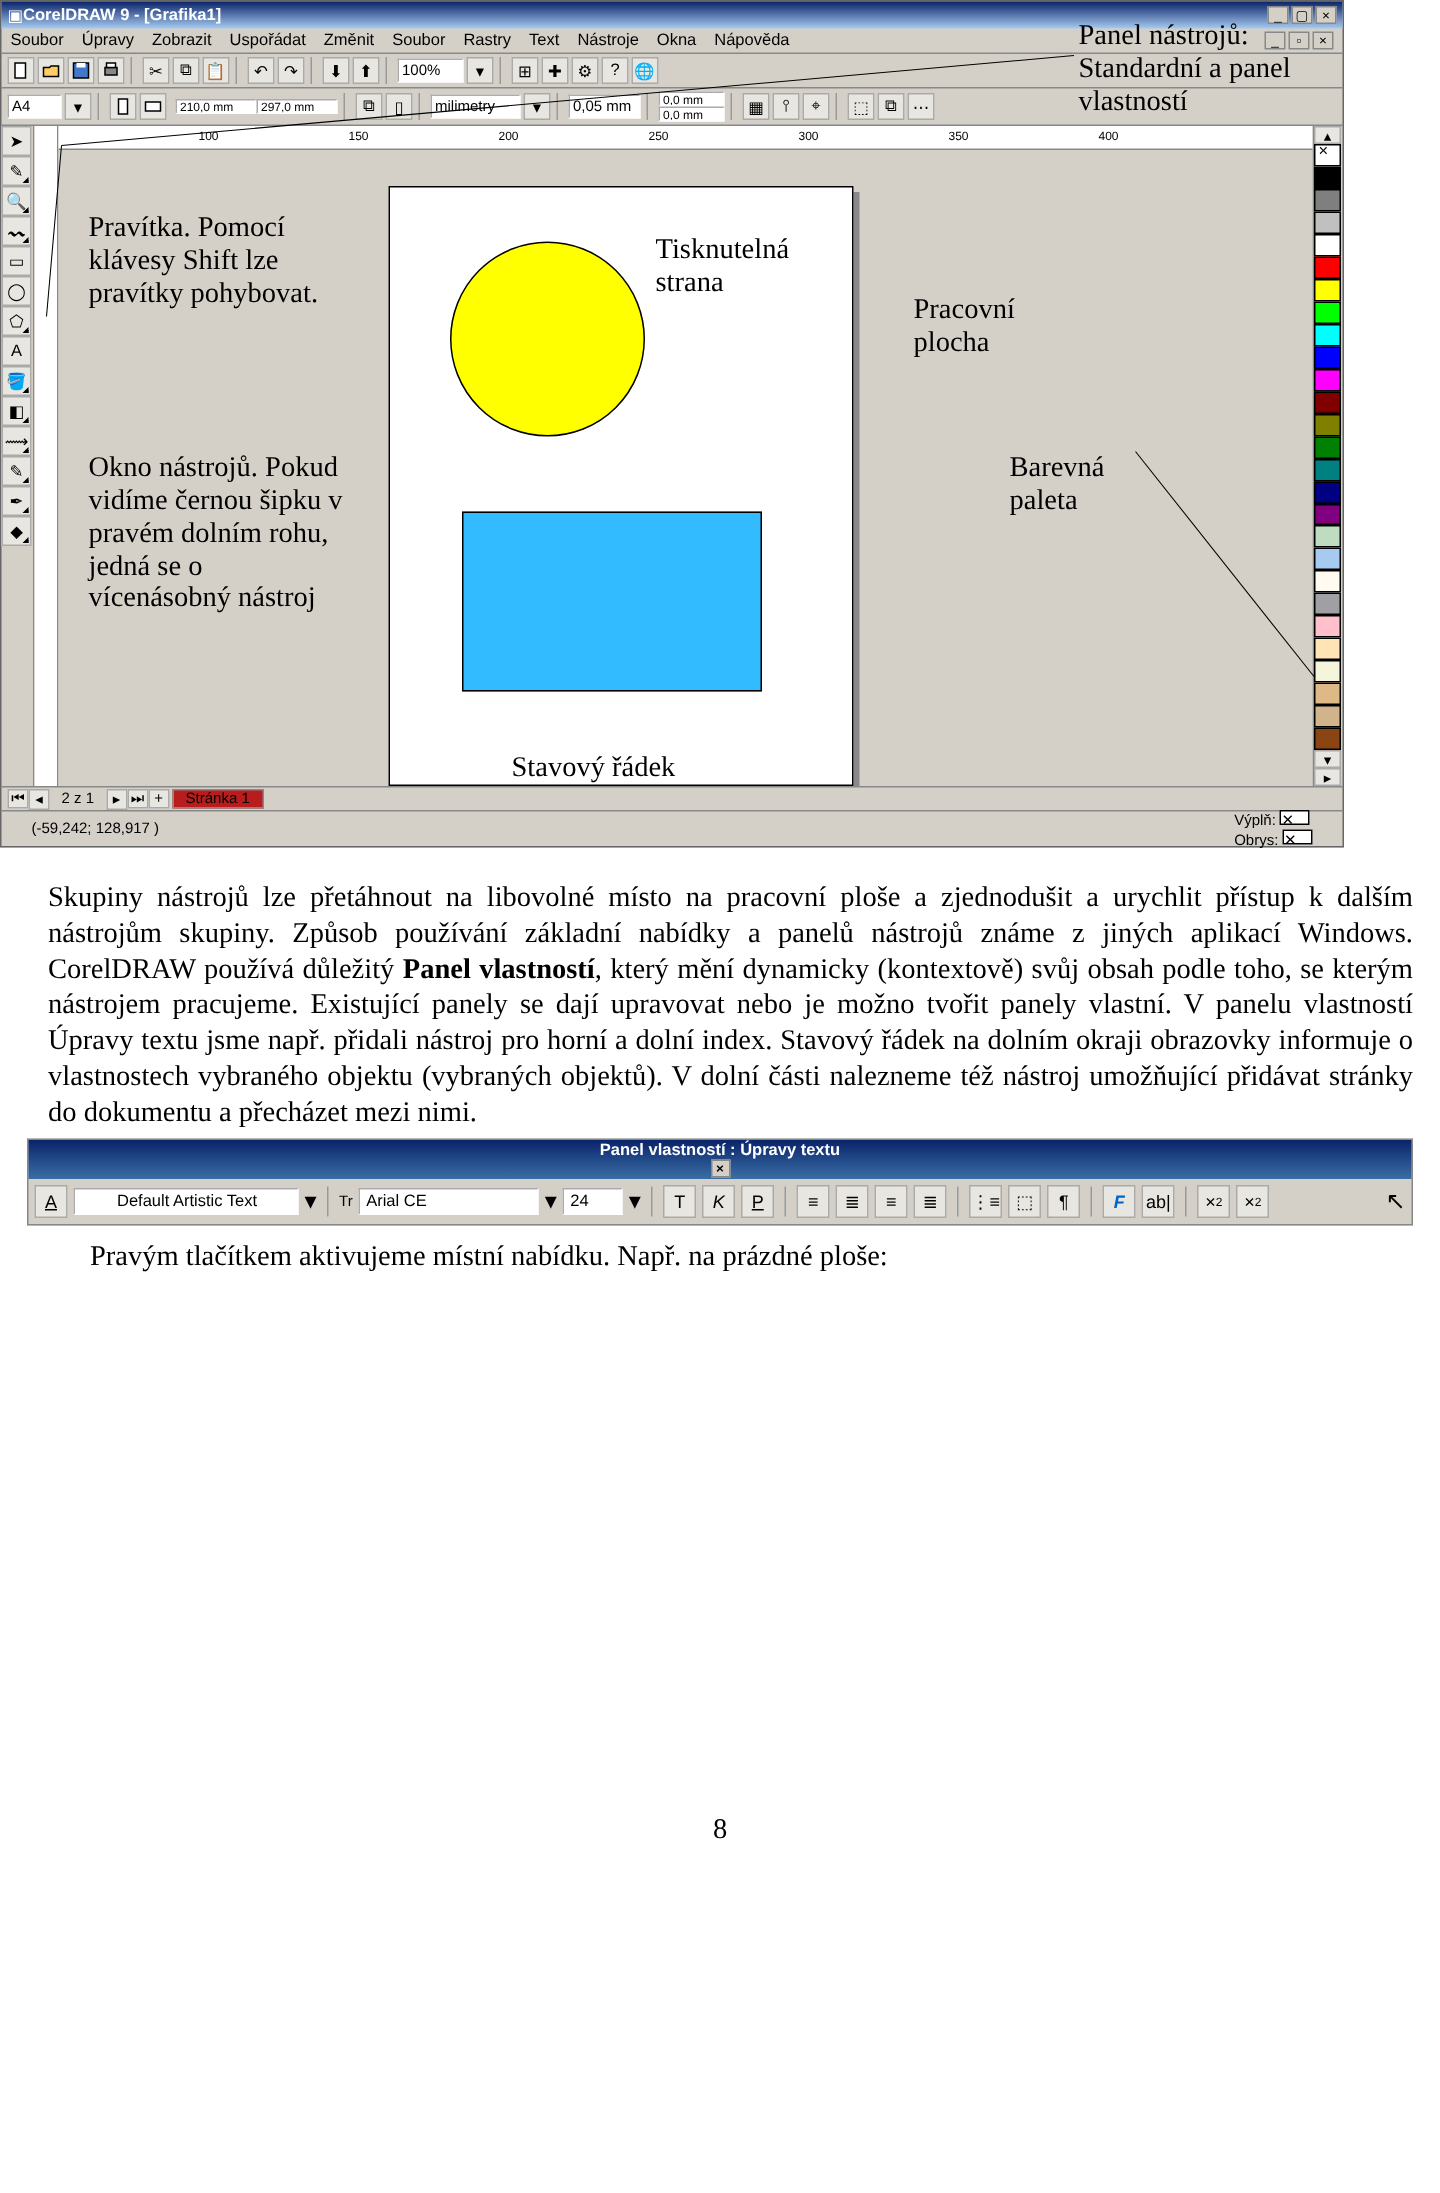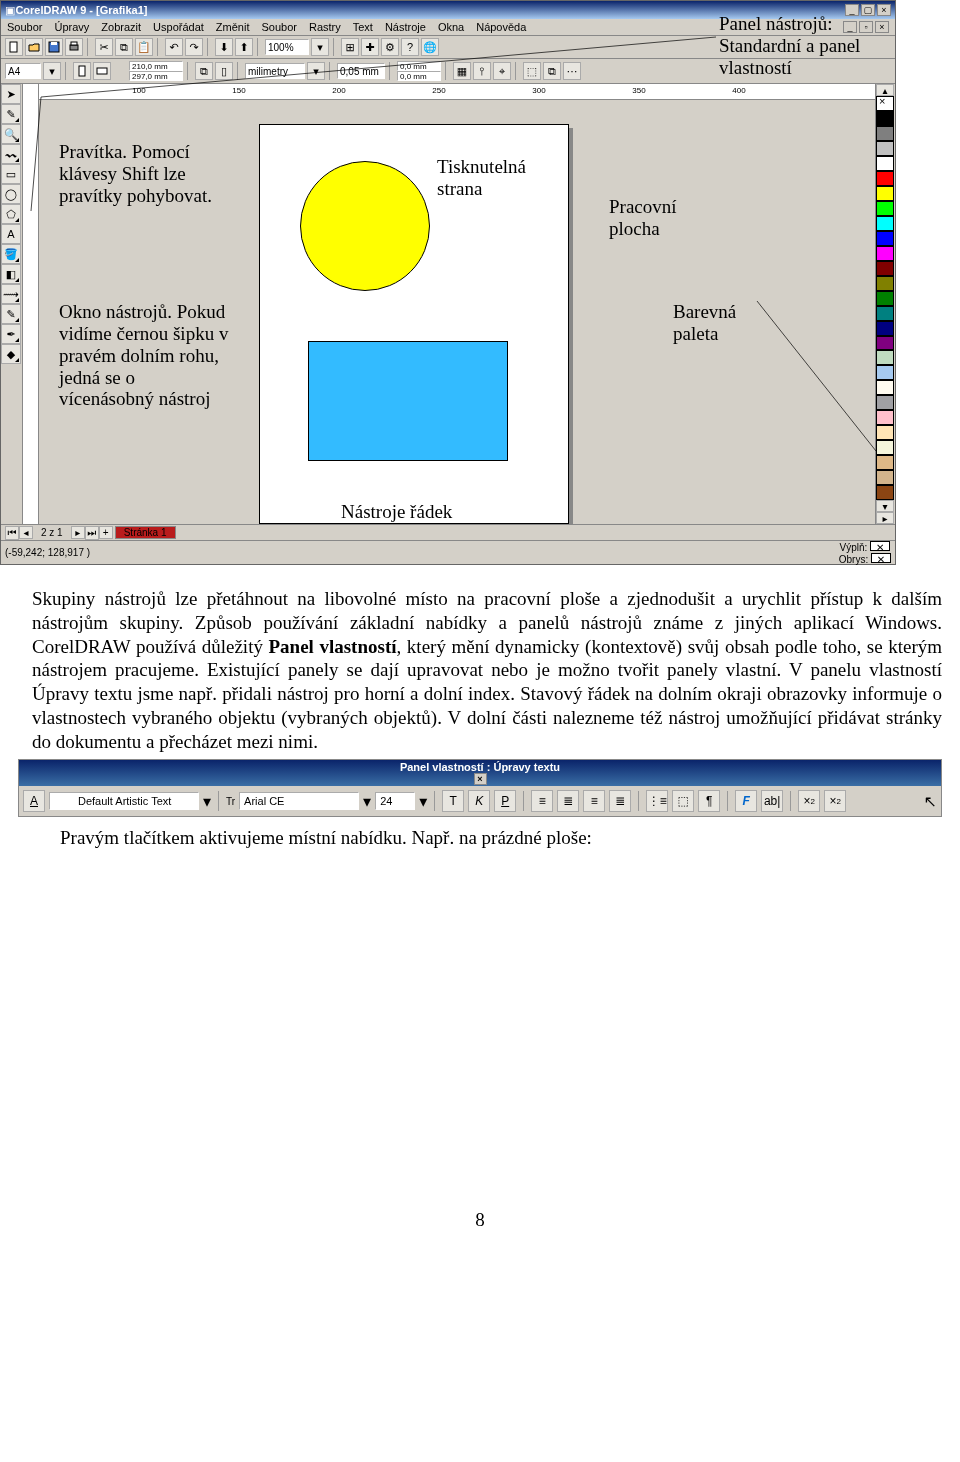--- a/index.html
+++ b/index.html
@@ -144,22 +144,22 @@
   }
   .page-tabs {
     display: flex; align-items: center;
     border-top: 1px solid #888; padding: 0 4px;
     height: 16px; font-size: 10px;
   }
   .page-tabs .nav { width: 14px; text-align: center; border: 1px solid #aaa; background: #e8e6e0; }
   .page-tabs .tab { padding: 0 8px; background: #b91c1c; border: 1px solid #888; margin-left: 2px; }
   .status-bar {
     display: flex; justify-content: space-between;
-    border-top: 1px solid #888; padding: 0 4px;
-    height: 24px; font-size: 10px; align-items: center; text-align: center;
+    border-top: 1px solid #888; padding: 0 20px;
+    height: 24px; font-size: 10px; align-items: center;
   }
   
   .overlay {
     position: absolute;
     pointer-events: none;
   }
   .overlay .lbl {
     position: absolute;
     font-family: "Times New Roman", serif;
     font-size: 19px;
@@ -302,21 +302,21 @@
       <div class="tbtn">
           <svg viewBox="0 0 12 12">
             <rect x="3" y="1" width="6" height="10" fill="#fff" stroke="#000"></rect>
           </svg>
         </div>
       <div class="tbtn">
           <svg viewBox="0 0 12 12">
             <rect x="1" y="3" width="10" height="6" fill="#fff" stroke="#000"></rect>
           </svg>
         </div>
-      <div style="display:flex;flex-direction:column;margin-left:16px">
+      <div style="display:flex;margin-left:4px">
         <input class="input-small" style="width: 54px; height: 10px; font-size: 8px;" value="210,0 mm">
         <input class="input-small" style="width: 54px; height: 10px; font-size: 8px;" value="297,0 mm">
       </div>
       <div class="sep"></div>
       <div class="tbtn">⧉</div>
       <div class="tbtn">▯</div>
       <div class="sep"></div>
       <input class="input-small" style="width: 60px;" value="milimetry">
       <div class="tbtn">▾</div>
       <div class="sep"></div>
@@ -432,21 +432,21 @@
         <line x1="40" y1="96" x2="715" y2="36" stroke="#000" stroke-width="0.7"></line>
         <line x1="40" y1="96" x2="30" y2="210" stroke="#000" stroke-width="0.7"></line>
         <line x1="875" y1="450" x2="756" y2="300" stroke="#000" stroke-width="0.7"></line>
       </svg>
       <div class="lbl" style="left:718px;top:12px;width:170px">Panel nástrojů: Standardní a panel vlastností</div>
       <div class="lbl" style="left:58px;top:140px;width:170px">Pravítka. Pomocí klávesy Shift lze pravítky pohybovat.</div>
       <div class="lbl" style="left:436px;top:155px;width:110px">Tisknutelná strana</div>
       <div class="lbl" style="left:608px;top:195px;width:90px">Pracovní plocha</div>
       <div class="lbl" style="left:58px;top:300px;width:170px">Okno nástrojů. Pokud vidíme černou šipku v pravém dolním rohu, jedná se o vícenásobný nástroj</div>
       <div class="lbl" style="left:672px;top:300px;width:90px">Barevná paleta</div>
-      <div class="lbl" style="left:340px;top:500px;width:140px">Nástroje řádek</div>
+      <div class="lbl" style="left:340px;top:500px;width:140px">Stavový řádek</div>
     </div>
   </div>
 
   <p class="body-text">
     <span>Skupiny nástrojů lze přetáhnout na libovolné místo na pracovní ploše a zjednodušit a urychlit přístup k dalším nástrojům skupiny. Způsob používání základní nabídky a panelů nástrojů známe z jiných aplikací Windows. CorelDRAW používá důležitý </span><span class="bold">Panel vlastností</span><span>, který mění dynamicky (kontextově) svůj obsah podle toho, se kterým nástrojem pracujeme. Existující panely se dají upravovat nebo je možno tvořit panely vlastní. V panelu vlastností Úpravy textu jsme např. přidali nástroj pro horní a dolní index. Stavový řádek na dolním okraji obrazovky informuje o vlastnostech vybraného objektu (vybraných objektů). V dolní části nalezneme též nástroj umožňující přidávat stránky do dokumentu a přecházet mezi nimi.</span>
   </p>
 
   <div class="propbar">
     <div class="pb-title">
       <span>Panel vlastností : Úpravy textu</span>

